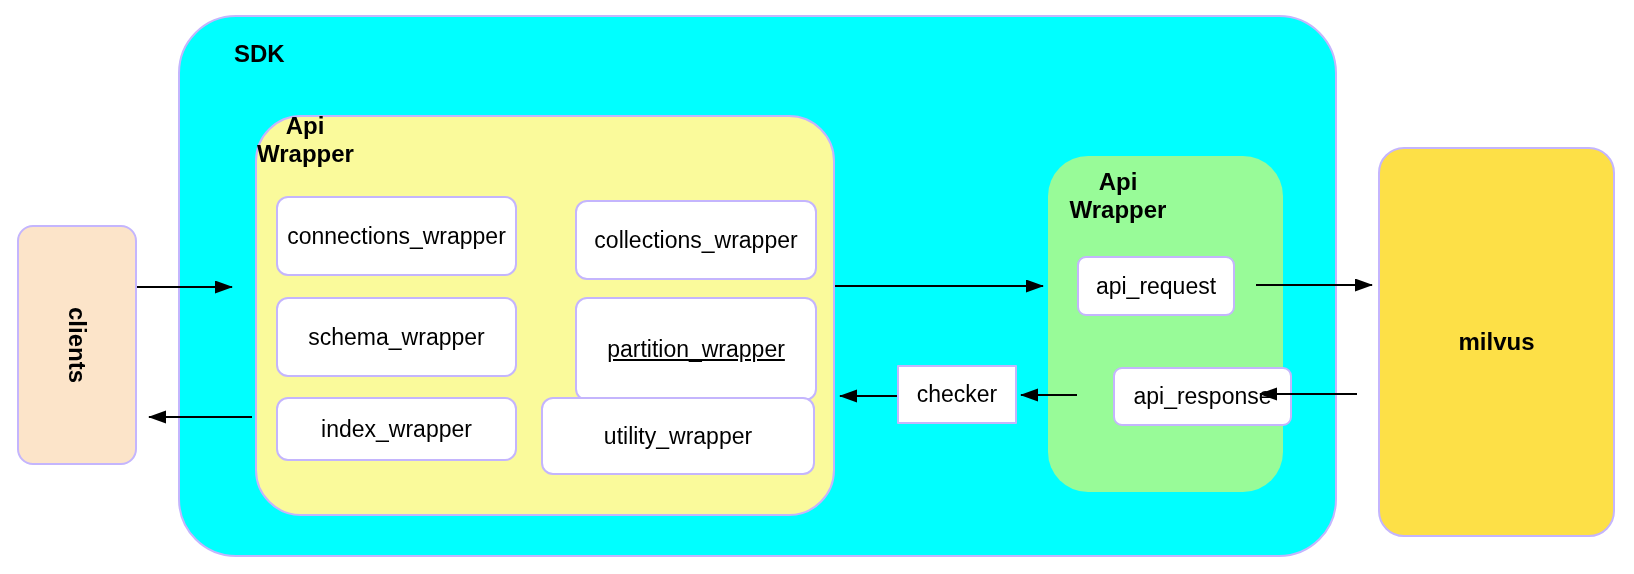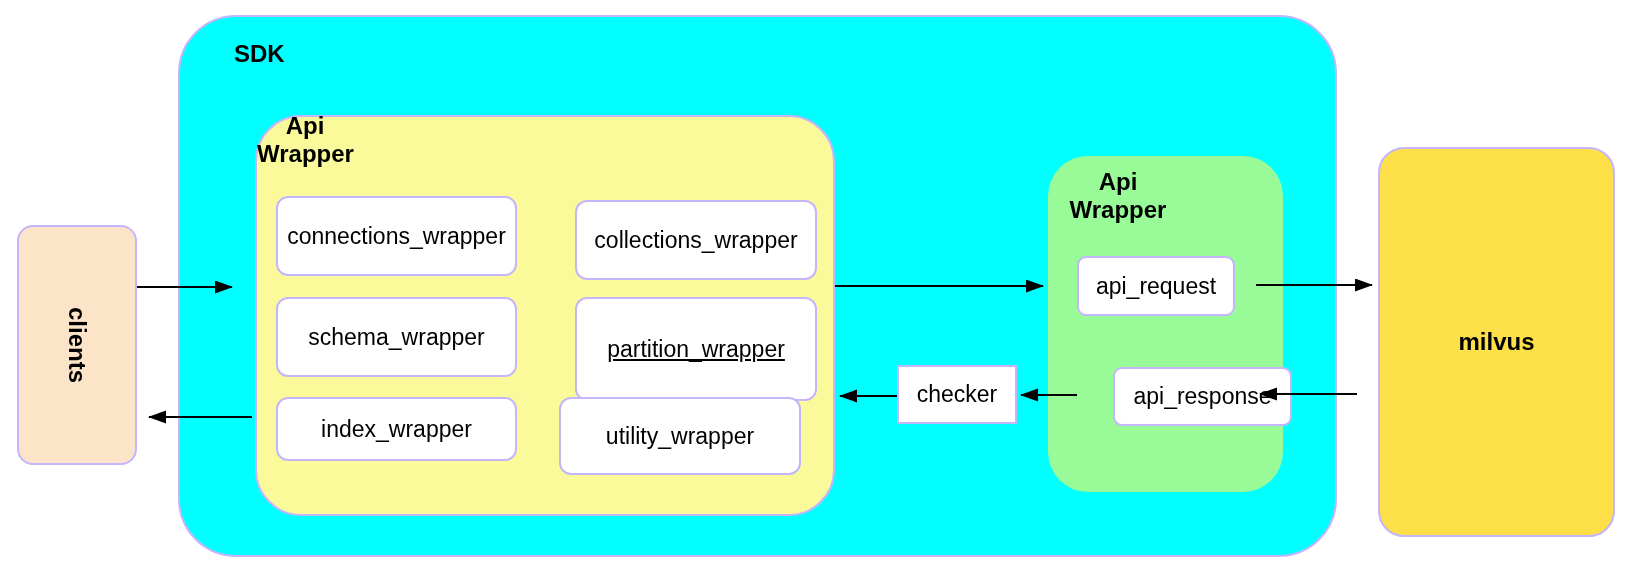--- a/index.html
+++ b/index.html
@@ -59,21 +59,21 @@
     border-radius: 46px;
   }
   #api-wrapper-label { left: 257px; top: 112px; width: 96px; }
   
   .wbox { font-size: 23px; }
   #wbox-connections { left: 276px; top: 196px; width: 241px; height: 80px; }
   #wbox-collections { left: 575px; top: 200px; width: 242px; height: 80px; }
   #wbox-schema      { left: 276px; top: 297px; width: 241px; height: 80px; }
   #wbox-partition   { left: 575px; top: 297px; width: 242px; height: 104px; text-decoration: underline; }
   #wbox-index       { left: 276px; top: 397px; width: 241px; height: 64px; }
-  #wbox-utility     { left: 559px; top: 397px; width: 242px; height: 78px; }
+  #wbox-utility     { left: 541px; top: 397px; width: 274px; height: 78px; }
   
   #api-gateway {
     left: 1048px; top: 156px; width: 235px; height: 336px;
     border: none;
     border-radius: 40px;
   }
   #api-gateway-label { left: 1058px; top: 168px; width: 120px; }
   #api-request  { left: 1077px; top: 256px; width: 158px; height: 60px; border-radius: 9px; }
   #api-response { left: 1077px; top: 367px; width: 179px; height: 59px; border-radius: 9px; margin-left: 36px; }
   

